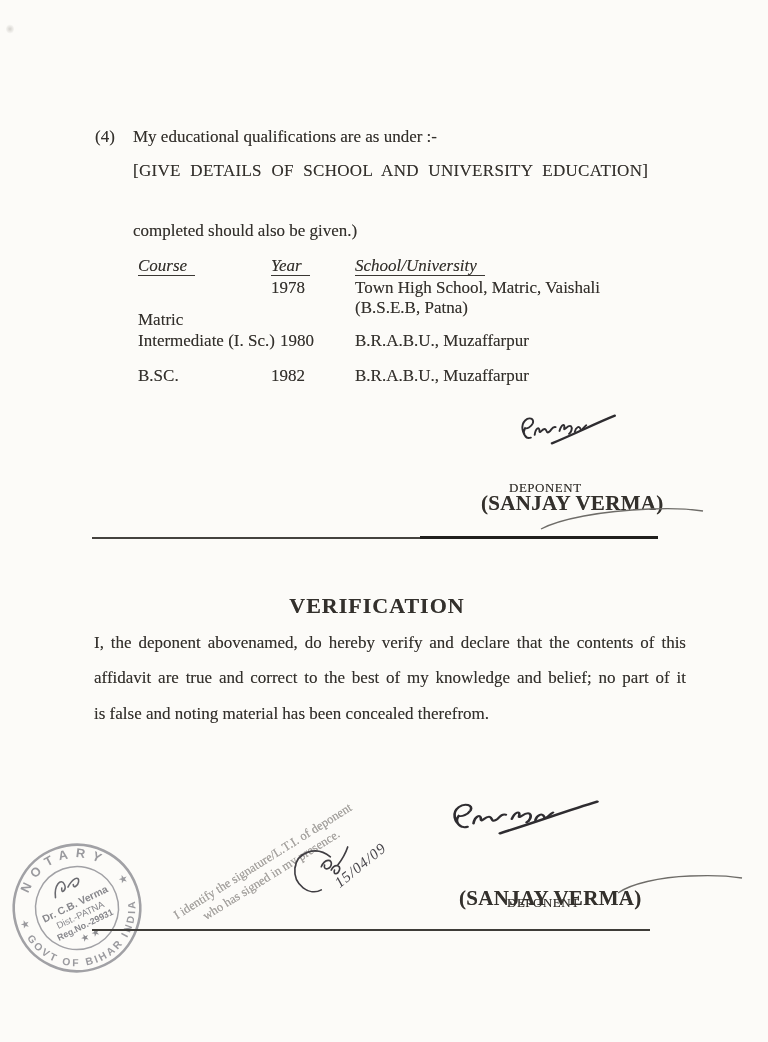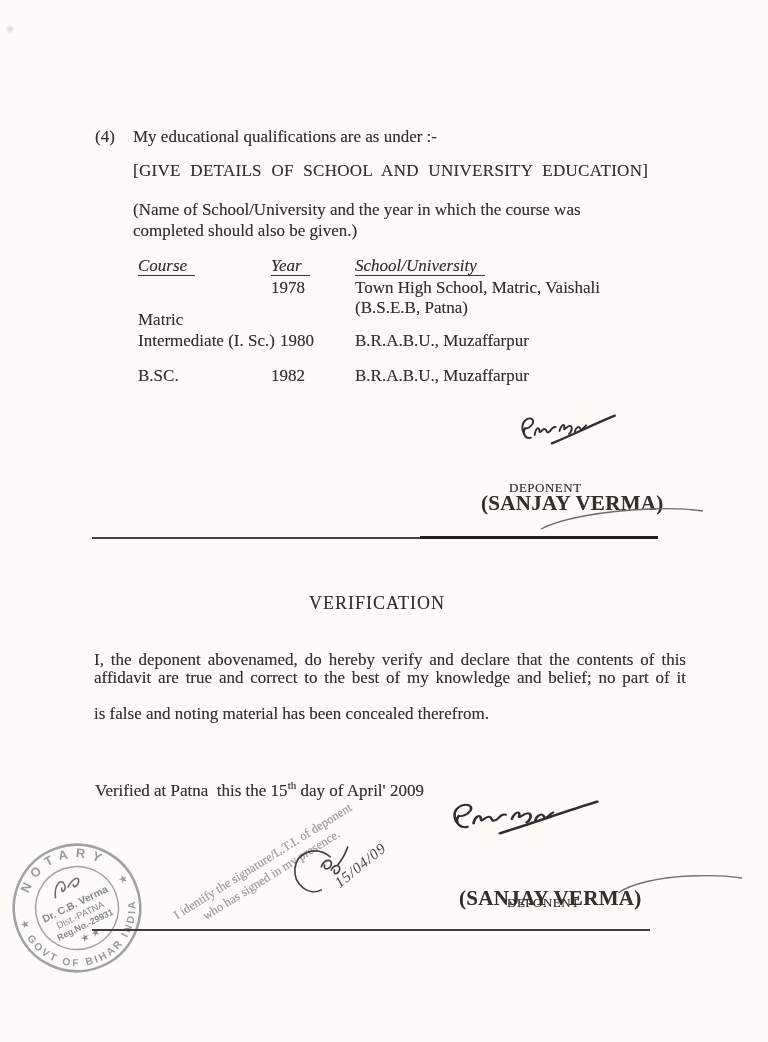--- a/index.html
+++ b/index.html
@@ -5,21 +5,21 @@
   html,body{margin:0;padding:0;}
   body{width:768px;height:1042px;background:#fcfbf8;}
   .page{position:relative;width:768px;height:1042px;background:#fcfbf8;overflow:hidden;
         font-family:"Liberation Serif",serif;color:#33302c;}
   .abs{position:absolute;}
   .scan{text-shadow:0 0 .6px rgba(70,65,60,.5);}
   .body-txt{font-size:17px;line-height:20px;white-space:nowrap;}
   .italic-note{letter-spacing:.3px;word-spacing:5px;}
   .th{font-weight:normal;font-style:italic;display:inline-block;border-bottom:1.6px solid #3a3733;
       padding-right:8px;line-height:18px;}
-  .heading{font-weight:normal;letter-spacing:1px;font-size:18px;}
+  .heading{font-weight:bold;letter-spacing:1px;font-size:22px;}
   .para{font-size:17px;width:592px;white-space:nowrap;}
   .just{white-space:normal;text-align:justify;text-align-last:justify;width:592px;}
   .name{font-weight:bold;font-size:21px;letter-spacing:.3px;white-space:nowrap;margin-top:32px;}
   .role{font-size:13px;letter-spacing:.5px;white-space:nowrap;}
   .rule{background:#44423e;}
   .identify{width:240px;text-align:center;font-size:12.5px;line-height:16px;color:#a8a5a2;
             transform:rotate(-32deg);font-family:"Liberation Serif",serif;}
   .hand-date{font-style:italic;font-size:15px;letter-spacing:1px;color:#46444a;
              transform:rotate(-39deg);white-space:nowrap;}
   .artifact{width:8px;height:10px;border-radius:50%;
@@ -30,21 +30,20 @@
 </head>
 <body>
 
 <div class="page">
 
   <div class="abs artifact" style="left:6px;top:24px;"></div>
 
   <div class="abs body-txt scan" style="left:95px;top:127px;">(4)</div>
   <div class="abs body-txt scan" style="left:133px;top:127px;text-align:right;">My educational qualifications are as under :-</div>
   <div class="abs body-txt scan italic-note" style="left:133px;top:161px;">[GIVE DETAILS OF SCHOOL AND UNIVERSITY EDUCATION]</div>
-  <div class="abs body-txt scan" style="left:133px;top:200px;">(Name of School/University and the year in which the course was</div>
   <div class="abs body-txt scan" style="left:133px;top:221px;">completed should also be given.)</div>
 
   <div class="abs body-txt scan" style="left:138px;top:256px;"><span class="th">Course</span></div>
   <div class="abs body-txt scan" style="left:271px;top:256px;"><span class="th">Year</span></div>
   <div class="abs body-txt scan" style="left:355px;top:256px;"><span class="th">School/University</span></div>
 
   <div class="abs body-txt scan" style="left:138px;top:278px;margin-top:32px;">Matric</div>
   <div class="abs body-txt scan" style="left:271px;top:278px;">1978</div>
   <div class="abs body-txt scan" style="left:355px;top:278px;">Town High School, Matric, Vaishali</div>
   <div class="abs body-txt scan" style="left:355px;top:298px;">(B.S.E.B, Patna)</div>
@@ -71,25 +70,24 @@
 
   <svg class="abs" style="left:0;top:0;" width="768" height="1042" viewBox="0 0 768 1042">
     <path d="M541,529 C560,519 600,511 650,509 C670,508 690,509 703,511" fill="none" stroke="#6e6c68" stroke-width="1.3"></path>
     <path d="M618,893 C630,884 660,877 690,876 C710,875 730,876 742,878" fill="none" stroke="#6e6c68" stroke-width="1.3"></path>
   </svg>
 
   <div class="abs rule" style="left:92px;top:537px;width:566px;height:2px;"></div>
   <div class="abs" style="left:420px;top:536px;width:238px;height:3px;background:#201f1d;"></div>
 
   <div class="abs heading scan" style="left:271px;top:593px;width:212px;text-align:center;">VERIFICATION</div>
-  <div class="abs para just scan" style="left:94px;top:633px;margin-top:17px;">I, the deponent abovenamed, do hereby verify and declare that the contents of this</div>
+  <div class="abs para just scan" style="left:94px;top:633px;">I, the deponent abovenamed, do hereby verify and declare that the contents of this</div>
   <div class="abs para just scan" style="left:94px;top:668px;">affidavit are true and correct to the best of my knowledge and belief; no part of it</div>
   <div class="abs para scan" style="left:94px;top:704px;font-family:Liberation Serif, serif;">is false and noting material has been concealed therefrom.</div>
 
-  <div class="abs body-txt scan" style="left:95px;top:775px;"><span>Verified at Patna&nbsp; this the 15</span><sup>th</sup><span> day of April' 2009</span></div>
 
   <svg class="abs" style="left:3px;top:834px;" width="148" height="148" viewBox="0 0 150 150">
     <defs>
       <path id="arcTop" d="M 24,75 A 51,51 0 0 1 126,75"></path>
       <path id="arcBot" d="M 16,75 A 59,59 0 0 0 134,75"></path>
     </defs>
     <g transform="rotate(-20 75 75)" opacity="0.88">
       <circle cx="75" cy="75" r="64" fill="none" stroke="#95959a" stroke-width="2.6"></circle>
       <circle cx="75" cy="75" r="42" fill="none" stroke="#95959a" stroke-width="1.5"></circle>
       <text font-family="Liberation Sans, sans-serif" font-size="13" font-weight="bold" fill="#8d8d92" letter-spacing="7">

